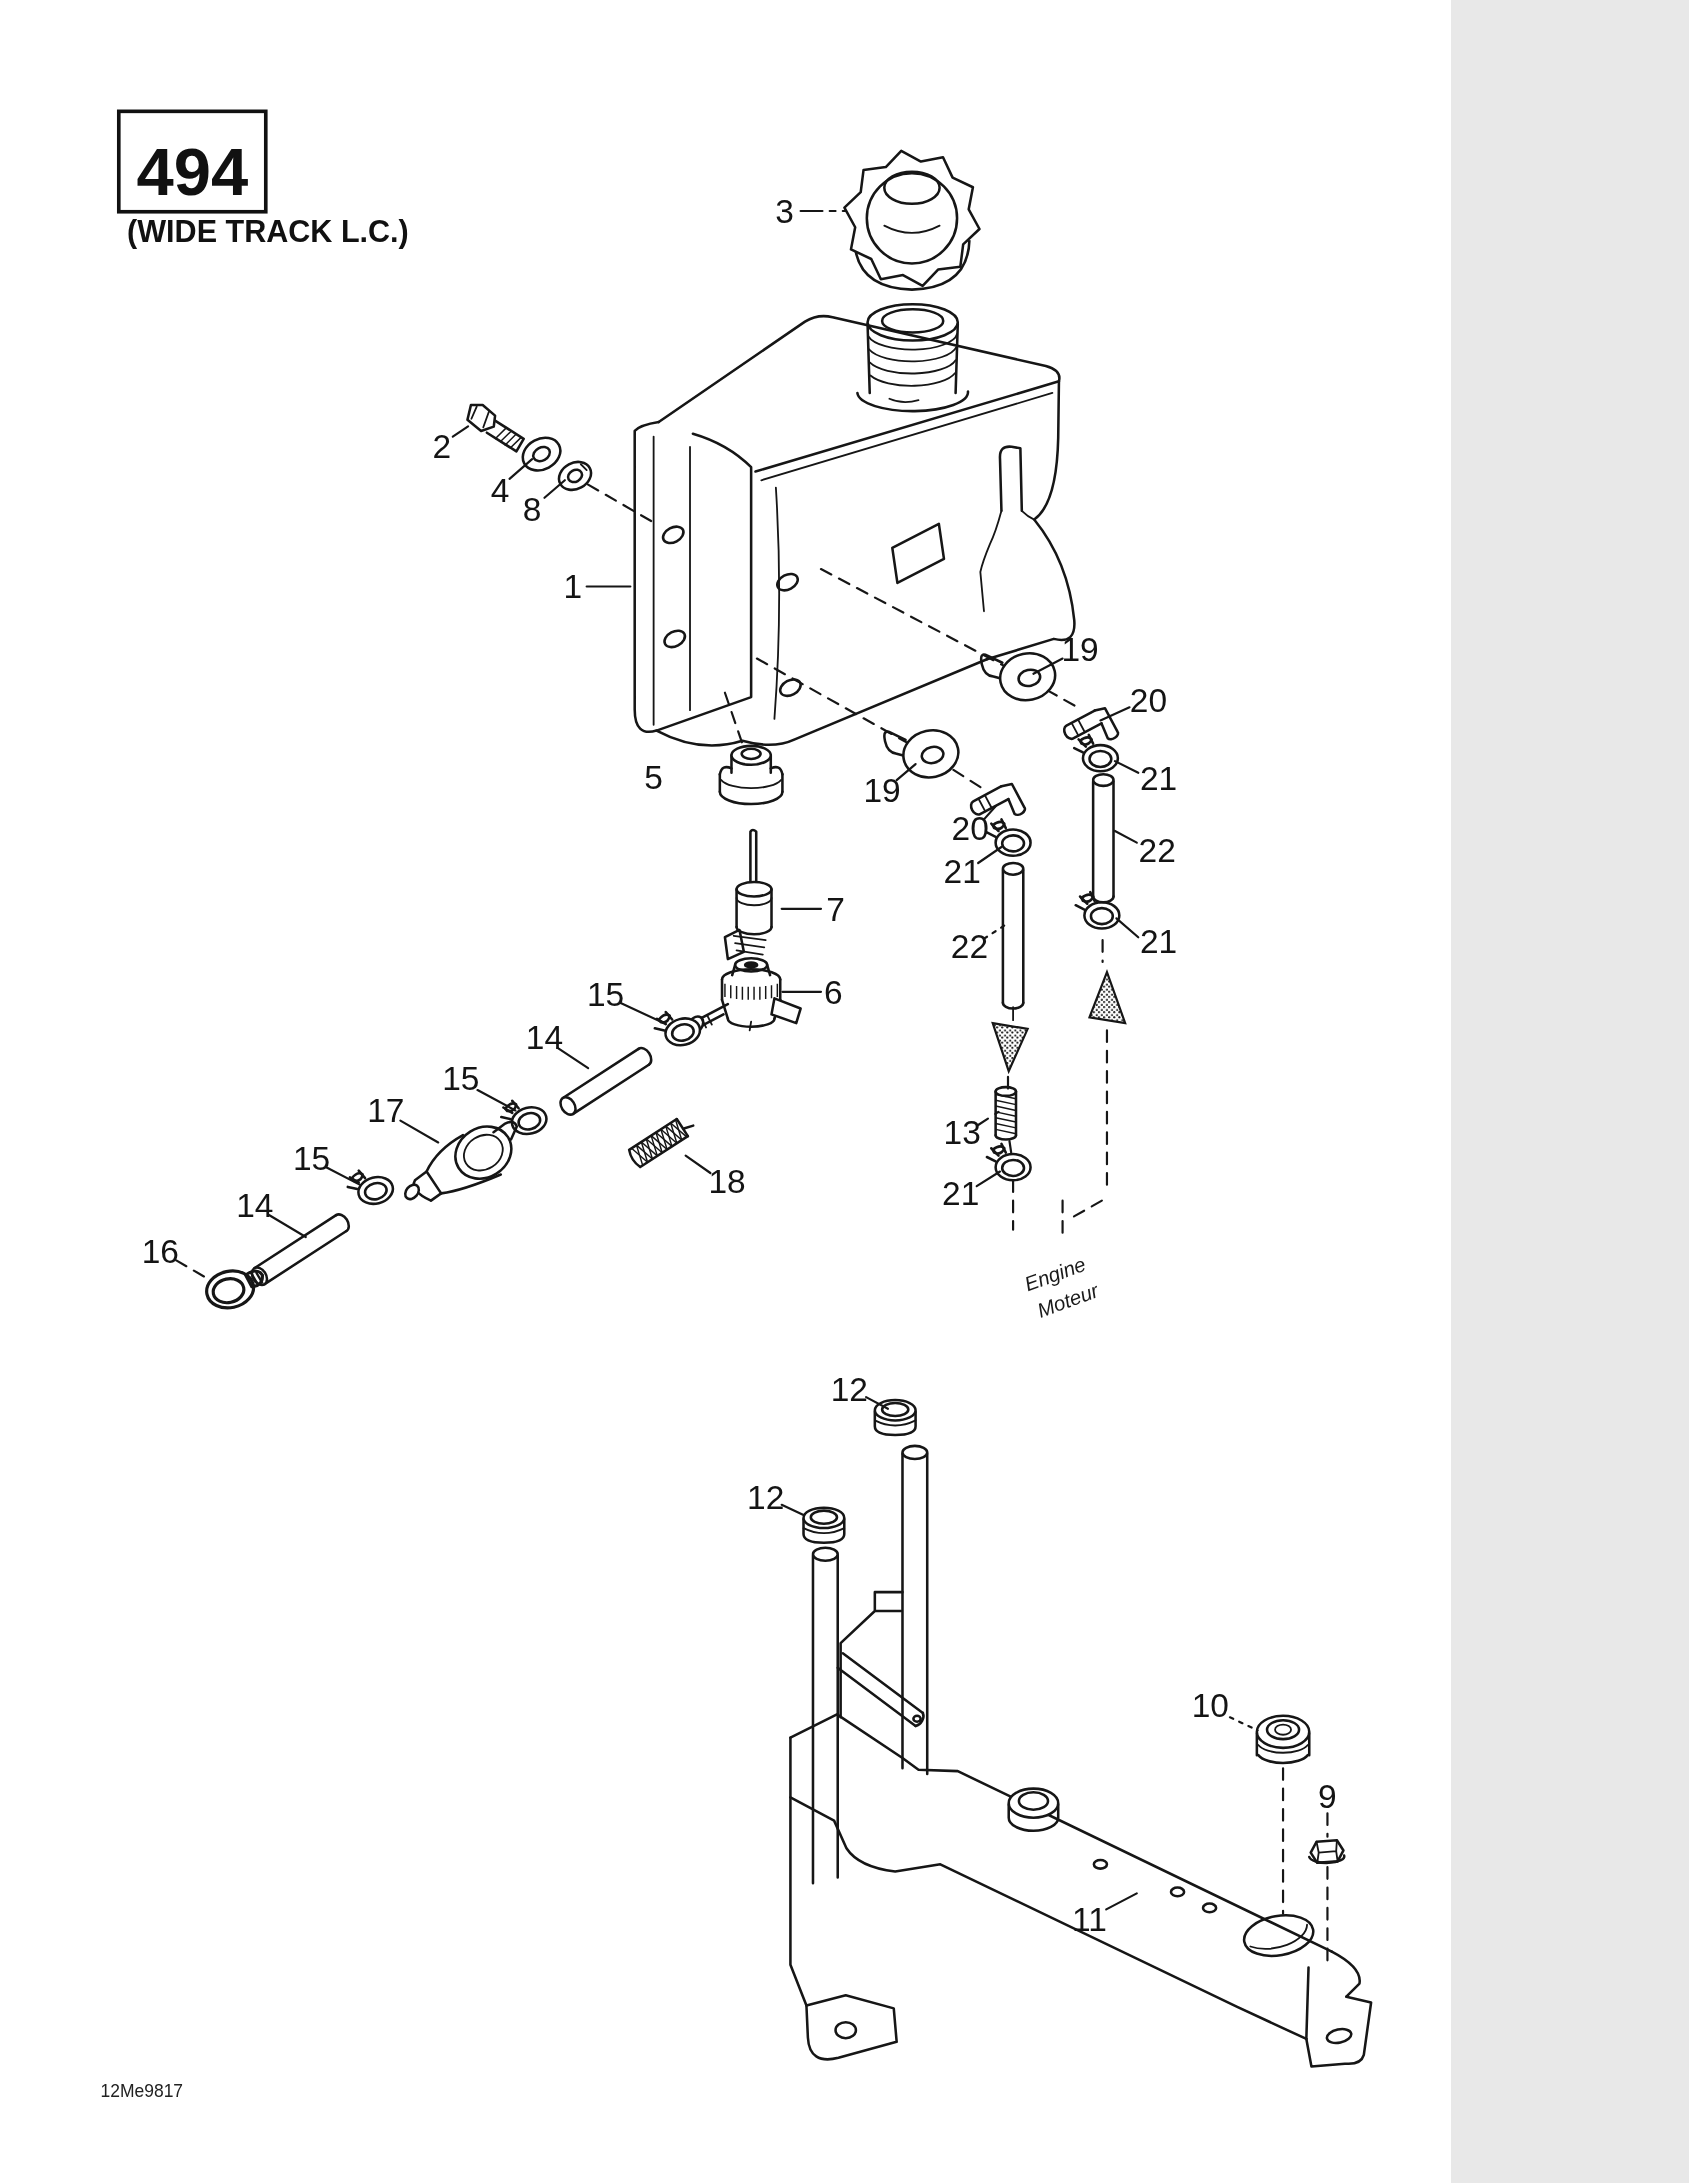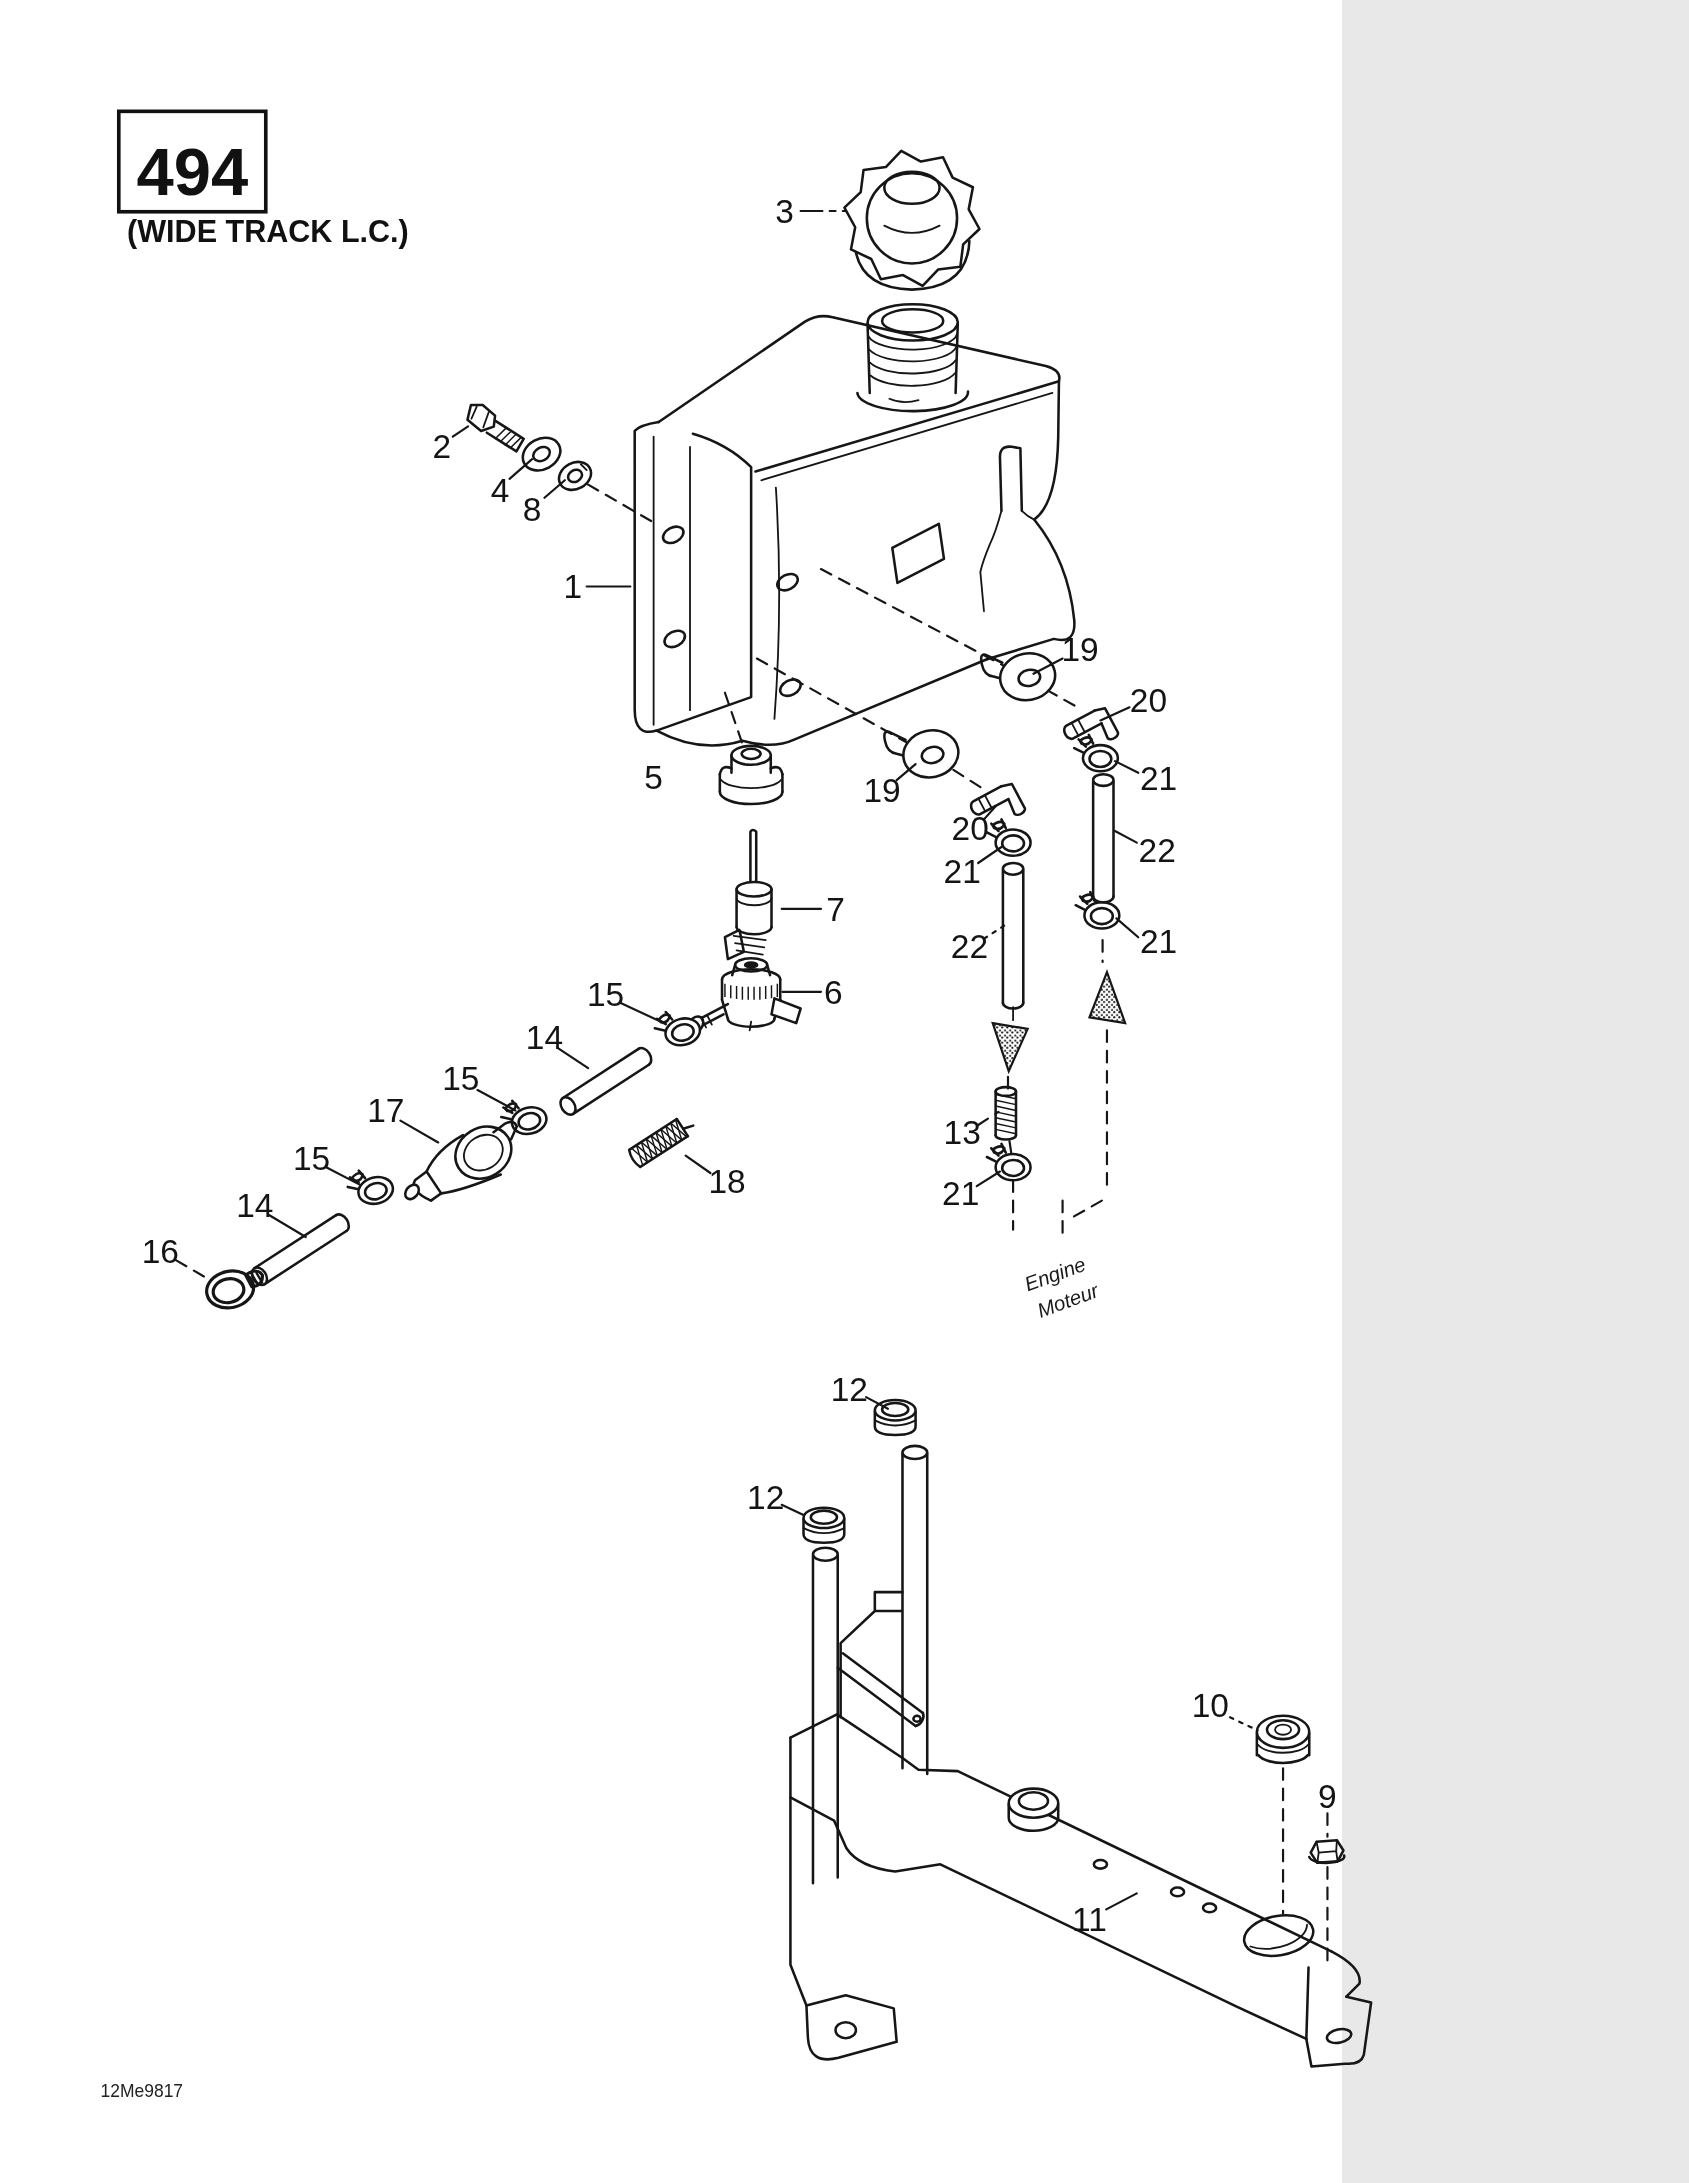--- a/index.html
+++ b/index.html
@@ -1,17 +1,17 @@
 <!DOCTYPE html>
 <html style="font-size:11.6px"><head>
 <meta charset="utf-8">
 <style>
   html,body{margin:0;padding:0;background:#e8e8e8;}
   .page{
-    width:1342px;height:2183px;background:#ffffff;position:relative;
+    width:1451px;height:2183px;background:#ffffff;position:relative;
     font-family:"Liberation Sans", sans-serif;
   }
   svg{display:block;}
   .ln{stroke:#161616;stroke-width:3.5;fill:none;stroke-linecap:round;stroke-linejoin:round;}
   .lnthin{stroke:#161616;stroke-width:2.5;fill:none;stroke-linecap:round;}
   .wfill{stroke:#161616;stroke-width:3.5;fill:#ffffff;stroke-linejoin:round;}
   .dash{stroke:#161616;stroke-width:3;fill:none;stroke-dasharray:16 12;stroke-linecap:round;}
   .dot{stroke:#161616;stroke-width:3;fill:none;stroke-dasharray:5 9;stroke-linecap:round;}
   .leader{stroke:#161616;stroke-width:3;fill:none;stroke-linecap:round;}
   .callout{font-family:"Liberation Sans",sans-serif;font-size:46px;fill:#141414;text-anchor:middle;}

